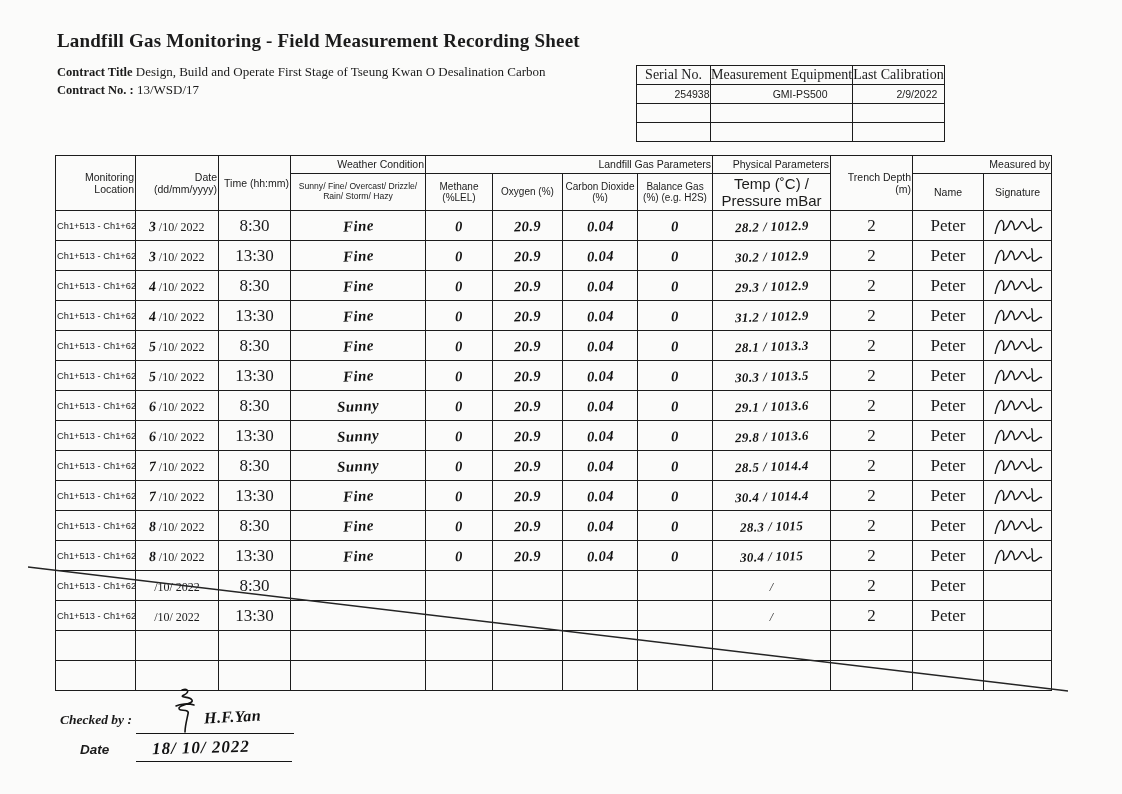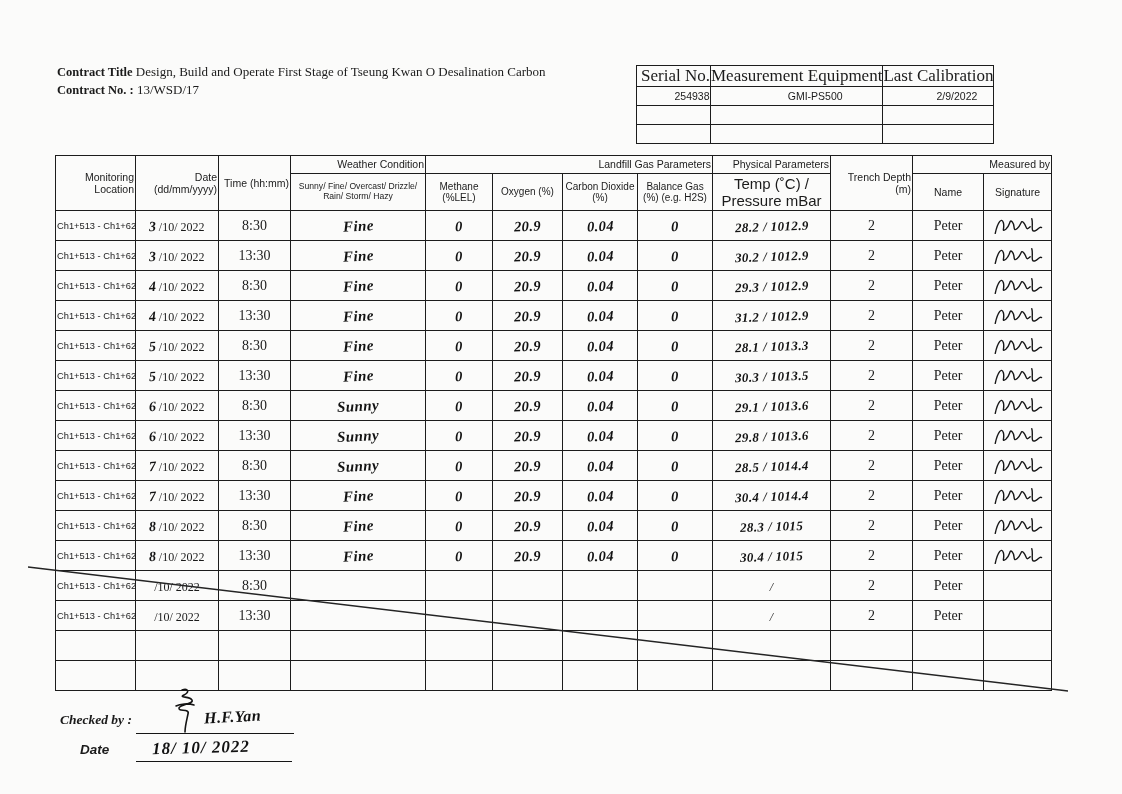--- a/index.html
+++ b/index.html
@@ -13,37 +13,37 @@
   
   .title { position:absolute; left:57px; top:30px; font-family:"Liberation Serif",serif;
            font-weight:bold; font-size:19px; letter-spacing:.2px; }
   .contract-line1 { position:absolute; left:57px; top:64px; font-family:"Liberation Serif",serif; font-size:13px; }
   .contract-line2 { position:absolute; left:57px; top:82px; font-family:"Liberation Serif",serif; font-size:13px; }
   .contract-label { font-weight:bold; font-size:12.5px;text-align:right; }
 
   
   .equip-table { position:absolute; left:636px; top:65px; border-collapse:collapse; table-layout:fixed; }
   .equip-table th, .equip-table td { border:1px solid #1c1c1c; height:19px; text-align:center; vertical-align:middle; overflow:hidden; white-space:nowrap; }
-  .equip-table th { font-family:"Liberation Serif",serif; font-weight:normal; font-size:17px;text-align:right; }
+  .equip-table th { font-family:"Liberation Serif",serif; font-weight:normal; font-size:14px; }
   .equip-table td { font-family:"Liberation Sans",sans-serif; font-size:10.5px;padding-left:37px; }
 
   
   .main-table { position:absolute; left:55px; top:155px; width:996px; border-collapse:collapse; table-layout:fixed; }
   .main-table th, .main-table td { border:1px solid #1c1c1c; text-align:center; vertical-align:middle; padding:0 1px; overflow:hidden; }
   .main-table th { font-weight:normal; font-size:10.5px; line-height:1.15; }
   .main-table thead tr.group-row th { height:18px; font-size:10.5px;text-align:right; }
   .main-table thead tr.sub-row th { height:37px; }
   th.weather-sub { font-size:8.6px; }
   th.small-h { font-size:10px; }
   th.temp-h { font-size:15px; }
   .main-table tbody tr { height:30px; }
   td.loc { font-size:9.3px; white-space:nowrap; }
   td .printed-date { font-family:"Liberation Serif",serif; font-size:12px; }
   td .day { font-size:14px; margin-right:2px; display:inline-block; transform:rotate(-4deg); }
-  td.time-cell, td.trench-cell, td.name-cell { font-family:"Liberation Serif",serif; font-size:14px; }
+  td.time-cell, td.trench-cell, td.name-cell { font-family:"Liberation Serif",serif; font-size:17px; }
   td .hw-val { font-size:14.5px; display:inline-block; transform:rotate(-2deg); }
   td .hw-weather { font-size:15px; display:inline-block; transform:rotate(-3deg); }
   td .hw-temp { font-size:13px; display:inline-block; transform:rotate(-2deg); white-space:nowrap; }
   td .printed-slash { font-family:"Liberation Serif",serif; font-style:italic; font-size:12px; }
   .sig-svg { display:block; margin:0 auto; }
 
   
   .strike-svg { position:absolute; left:0; top:0; width:1122px; height:794px; pointer-events:none; }
 
   
@@ -57,20 +57,21 @@
                border-bottom:1.5px solid #151515; }
   .checked-sig-text { position:absolute; left:68px; top:8px; font-size:16px; transform:rotate(-3deg); }
   .checked-sig-mark { position:absolute; left:36px; top:-14px; }
   .date-hw { position:absolute; left:16px; top:2px; font-size:17px; letter-spacing:1px; transform:rotate(-1.5deg); }
 </style>
 </head>
 <body>
 
 <div class="sheet">
 
+  <div class="title">Landfill Gas Monitoring - Field Measurement Recording Sheet</div>
 
   <div class="contract-line1">
     <span class="contract-label">Contract Title</span>
     <span>Design, Build and Operate First Stage of Tseung Kwan O Desalination Carbon</span>
   </div>
   <div class="contract-line2">
     <span class="contract-label">Contract No. :</span>
     <span>13/WSD/17</span>
   </div>
 

